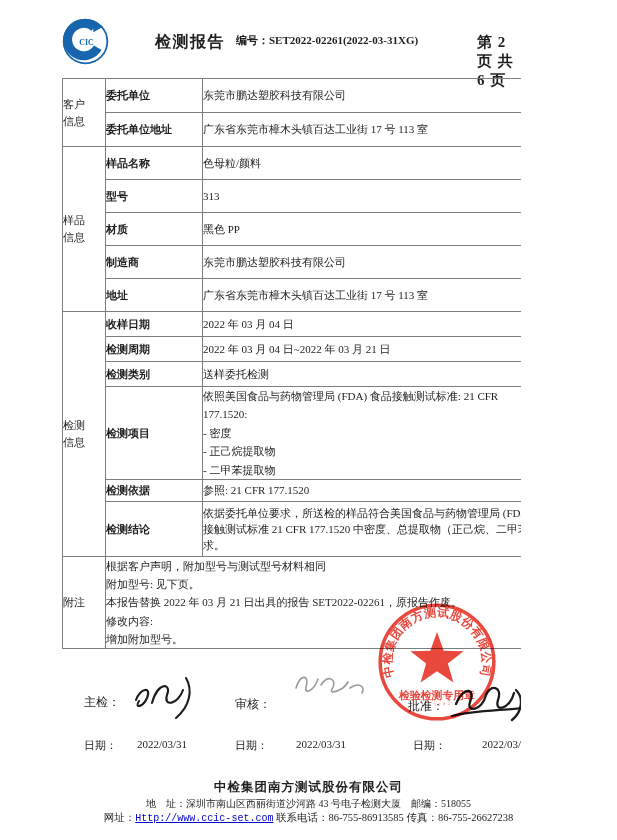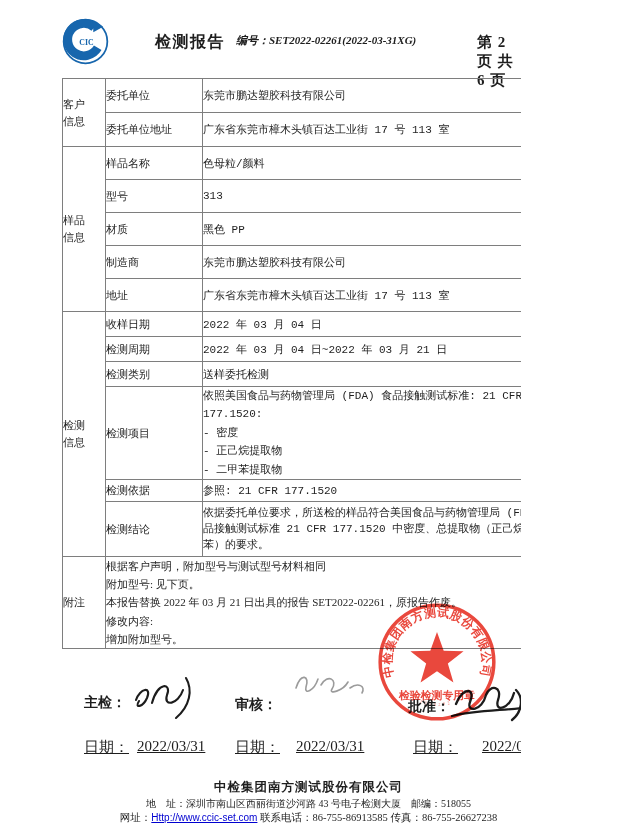--- a/index.html
+++ b/index.html
@@ -1,46 +1,46 @@
 <!DOCTYPE html>
 <html><head>
 <meta charset="utf-8">
 <style>
   html,body{margin:0;padding:0;background:#fff;}
   .page{position:relative;width:521px;height:840px;background:#ffffff;overflow:hidden;
         font-family:"Liberation Serif","DejaVu Serif",serif;color:#1e1e1e;}
   
   .logo{position:absolute;left:62px;top:18px;width:47px;height:47px;}
   .hdr-title{position:absolute;left:155px;top:32px;font-size:16px;font-weight:bold;letter-spacing:1.5px;}
-  .hdr-no{position:absolute;left:236px;top:33px;font-size:11px;font-weight:bold;font-style:italic;}
+  .hdr-no{position:absolute;left:236px;top:33px;font-size:11px;font-weight:bold;}
   .hdr-page{position:absolute;left:477px;top:33px;font-size:15px;font-weight:bold;letter-spacing:1px;}
   
   table.report{position:absolute;left:62px;top:78px;width:501px;border-collapse:collapse;
                table-layout:fixed;font-size:11px;}
   table.report td{border:1px solid #7e7e7e;padding:0;vertical-align:middle;overflow:hidden;}
   td.sec{text-align:left;}
   td.sec div{line-height:17px;}
-  td.lbl{padding-left:10px;}
-  td.val{padding-left:14px;padding-right:6px;font-family:Liberation Mono, monospace;}
+  td.lbl{padding-left:10px;font-weight:bold;}
+  td.val{padding-left:14px;padding-right:6px;}
   td.val .wrap{line-height:16px;padding:3px 0;}
   td.val.lines div{line-height:18.4px;}
   td.note{padding-left:10px;padding-right:6px;}
   td.note div{line-height:18.2px;}
   
-  .slabel{position:absolute;font-size:14px;font-weight:bold;}
-  .sdate{position:absolute;font-size:15px;text-decoration:underline;}
+  .slabel{position:absolute;font-size:12px;}
+  .sdate{position:absolute;font-size:11px;}
   .sigsvg{position:absolute;}
   .stamp{position:absolute;left:375px;top:600px;width:124px;height:124px;
          mix-blend-mode:multiply;opacity:.92;}
   
   .f-company{position:absolute;top:779px;left:0;width:617px;text-align:center;
              font-size:12.5px;font-weight:bold;letter-spacing:1px;}
   .f-line2{position:absolute;top:797px;left:0;width:617px;text-align:center;font-size:10px;}
   .f-line3{position:absolute;top:811px;left:0;width:617px;text-align:center;font-size:10.5px;}
-  .f-link{font-family:Liberation Sans, sans-serif;
+  .f-link{font-family:Liberation Mono, monospace;
           color:#0000d0;text-decoration:underline;font-size:10px;}
 </style>
 </head>
 <body>
 
 <div class="page">
 
   <svg class="logo" viewBox="0 0 48 48">
     <circle cx="24" cy="24" r="22.3" fill="#ffffff" stroke="#1766ad" stroke-width="1.8"></circle>
     <path d="M33,9.5 A16.5,16.5 0 1 0 36.5,30.5" fill="none" stroke="#1766ad" stroke-width="9"></path>

